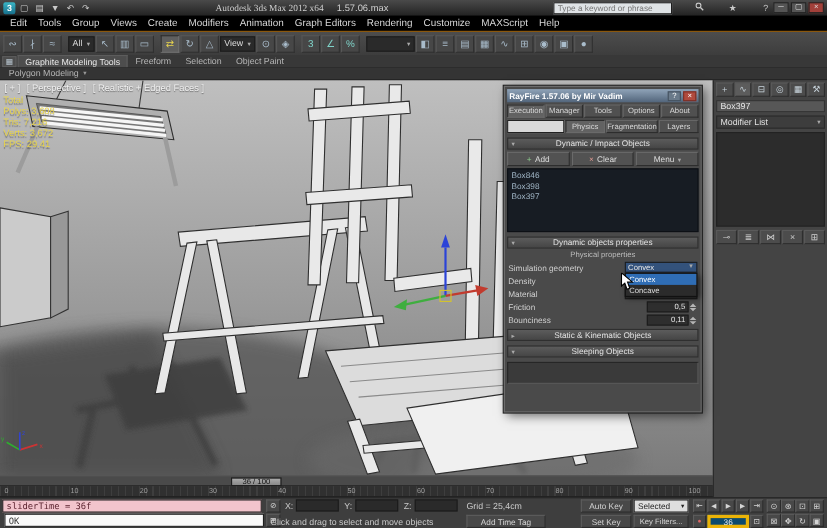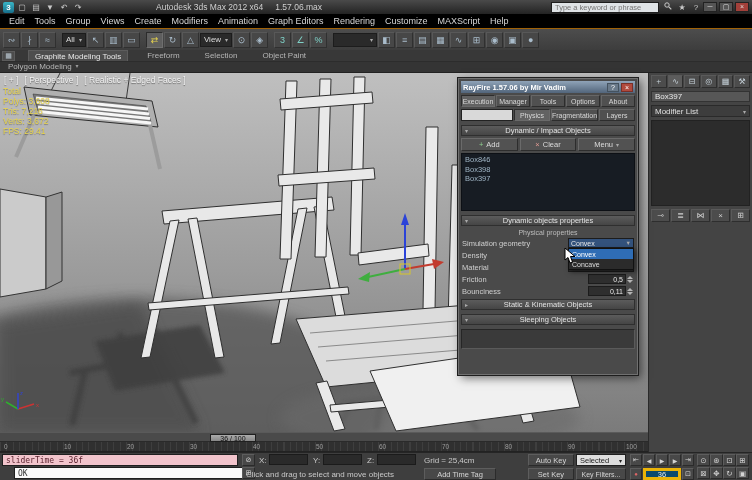--- a/index.html
+++ b/index.html
@@ -3,23 +3,23 @@
 <meta charset="utf-8">
 <style>
   html,body{margin:0;padding:0;background:#222;}
   .app{position:relative;width:752px;height:480px;background:#3f3f3f;font-family:"Liberation Sans",sans-serif;overflow:hidden;color:#ddd;}
   .app *{box-sizing:border-box;}
 
   
   .titlebar{position:absolute;left:0;top:0;width:752px;height:14px;background:linear-gradient(#4a4a4a,#232323);display:flex;align-items:center;gap:2px;padding:0 3px;font-size:9px;}
   .logo{width:11px;height:11px;background:linear-gradient(#3ab6c6,#176f8c);border-radius:2px;color:#fff;font-size:8px;font-weight:bold;display:flex;align-items:center;justify-content:center;}
   .qa{width:12px;height:11px;font-size:8px;color:#c9c9c9;display:flex;align-items:center;justify-content:center;}
-  .wtitle{margin-left:70px;color:#cfcfcf;font-size:8.5px;white-space:nowrap;}
+  .wtitle{margin-left:110px;color:#cfcfcf;font-size:8.5px;white-space:nowrap;font-family:Liberation Serif, serif;}
   .wfile{color:#cfcfcf;font-size:8.5px;margin-left:10px;white-space:nowrap;}
-  .searchwrap{margin-left:auto;display:flex;align-items:center;gap:4px;}
+  .searchwrap{margin-left:auto;display:flex;align-items:center;gap:20px;}
   .search{width:108px;height:11px;background:#dfe3e6;border:1px solid #1d1d1d;font-size:7.5px;color:#444;padding:0 3px;font-family:"Liberation Sans",sans-serif;}
   .tbico{font-size:8px;color:#c9c9c9;width:10px;text-align:center;}
   .winbtn{width:14px;height:10px;background:#555;border:1px solid #222;font-size:7px;line-height:7px;text-align:center;color:#ddd;}
   .winbtn.close{background:#a2403a;}
 
   
   .menubar{position:absolute;left:0;top:14px;width:752px;height:15px;background:#000000;border-bottom:1px solid #a16207;display:flex;align-items:center;padding-left:4px;}
   .menu-item{font-size:9px;color:#d6d6d6;padding:0 5px;height:100%;display:flex;align-items:center;white-space:nowrap;}
 
   
@@ -27,21 +27,21 @@
   .ticon{width:17px;height:16px;background:#474747;border:1px solid #585858;border-bottom-color:#303030;border-right-color:#303030;color:#a9bccb;font-size:9px;display:flex;align-items:center;justify-content:center;}
   .ticon.active{background:#5f5f5f;border-color:#2c2c2c #6f6f6f #6f6f6f #2c2c2c;color:#e8d44d;}
   .ticon.snap{color:#7fd2c8;}
   .tcombo{height:14px;background:#2a2a2a;border:1px solid #1c1c1c;color:#ddd;font-size:8px;display:flex;align-items:center;padding:0 3px;gap:4px;white-space:nowrap;}
   .tcombo .caret{font-size:6px;color:#aaa;}
   .tsep{width:4px;}
 
   
   .ribbontabs{position:absolute;left:0;top:50px;width:752px;height:12px;background:#383838;display:flex;align-items:center;gap:1px;padding-left:2px;border-bottom:1px solid #2c2c2c;}
   .rtabico{width:13px;height:10px;background:#4c4c4c;border:1px solid #5c5c5c;color:#b9c6d0;font-size:7px;display:flex;align-items:center;justify-content:center;}
-  .rtab{font-size:8px;color:#b5b5b5;padding:0 6px;height:11px;display:flex;align-items:center;white-space:nowrap;margin-left:12px;}
+  .rtab{font-size:8px;color:#b5b5b5;padding:0 6px;height:11px;display:flex;align-items:center;white-space:nowrap;}
   .rtab.active{background:#4d4d4d;color:#e8e8e8;border:1px solid #5c5c5c;border-bottom:none;}
   .ribbonpanel{position:absolute;left:0;top:62px;width:752px;height:11px;background:#343434;border-bottom:1px solid #222;display:flex;padding-left:8px;font-size:8px;color:#b5b5b5;gap:4px;}
   .ribbonpanel .caret{font-size:6px;color:#999;}
 
   
   .workspace{position:absolute;left:0;top:73px;width:752px;height:379px;}
   .viewport{position:absolute;left:0;top:0;width:648px;height:359px;overflow:hidden;background:#9a9a9a;}
   .vplabel{position:absolute;left:4px;top:2px;font-size:8.5px;color:#f2f2f2;display:flex;gap:6px;text-shadow:0 1px 1px rgba(0,0,0,.45);}
   .stats{position:absolute;left:3px;top:13px;font-size:8.5px;color:#e8d44d;line-height:10px;text-shadow:0 1px 1px rgba(0,0,0,.35);}
 
@@ -59,21 +59,21 @@
 
   
   .timeslider{position:absolute;left:0;top:359px;width:648px;height:10px;background:#4a4a4a;border-top:1px solid #5a5a5a;border-bottom:1px solid #2a2a2a;}
   .ts-handle{position:absolute;left:210px;top:1px;width:46px;height:8px;background:linear-gradient(#ababab,#888);border:1px solid #1f1f1f;font-size:7px;color:#111;display:flex;align-items:center;justify-content:center;white-space:nowrap;}
   .trackbar{position:absolute;left:0;top:369px;width:648px;height:10px;background:#303030;border-bottom:1px solid #222;background-image:repeating-linear-gradient(to right,#3e3e3e 0,#3e3e3e 1px,transparent 1px,transparent 6.3px);}
   .tick{position:absolute;top:1px;font-size:6.5px;color:#9d9d9d;}
 
   
   .statusbar{position:absolute;left:0;top:452px;width:752px;height:28px;background:#3e3e3e;border-top:1px solid #252525;font-size:8px;}
   .listener-in{position:absolute;left:2px;top:1px;width:236px;height:12px;background:#f2c4cc;border:1px solid #1f1f1f;color:#571f2b;font-size:8px;font-family:"DejaVu Sans Mono",monospace;display:flex;align-items:center;padding:0 3px;white-space:nowrap;}
-  .listener-out{position:absolute;left:14px;top:14px;width:236px;height:12px;background:#fafafa;border:1px solid #1f1f1f;color:#333;font-size:8px;font-family:"DejaVu Sans Mono",monospace;display:flex;align-items:center;padding:0 3px;}
+  .listener-out{position:absolute;left:4px;top:14px;width:236px;height:12px;background:#fafafa;border:1px solid #1f1f1f;color:#333;font-size:8px;font-family:"DejaVu Sans Mono",monospace;display:flex;align-items:center;padding:0 3px;}
   .sb-btn{position:absolute;background:#484848;border:1px solid #5d5d5d;border-bottom-color:#2b2b2b;border-right-color:#2b2b2b;color:#d4d4d4;display:flex;align-items:center;justify-content:center;white-space:nowrap;}
   .sb-text{position:absolute;color:#c9c9c9;white-space:nowrap;}
   .coordlbl{position:absolute;top:3px;color:#c9c9c9;}
   .coordfld{position:absolute;top:1px;height:11px;background:#2a2a2a;border:1px solid #1b1b1b;}
   .sel-combo{position:absolute;background:#dedede;border:1px solid #1f1f1f;color:#222;font-size:7.5px;display:flex;align-items:center;justify-content:space-between;padding:0 3px;}
   .framefld{position:absolute;background:#0c4a6e;border:3px solid #eab308;color:#e8e8e8;font-size:7.5px;display:flex;align-items:center;justify-content:center;}
 
   
   .rayfire{position:absolute;left:458px;top:78px;width:180px;height:297px;background:#4a4a4a;border:1px solid #707070;outline:1px solid #1e1e1e;box-shadow:3px 3px 9px rgba(0,0,0,.55);z-index:20;display:flex;flex-direction:column;padding:2px;}
   .rf-title{height:12px;background:linear-gradient(#8fa3b8,#52657b);display:flex;align-items:center;padding:0 2px;gap:2px;margin-bottom:2px;flex:none;}

